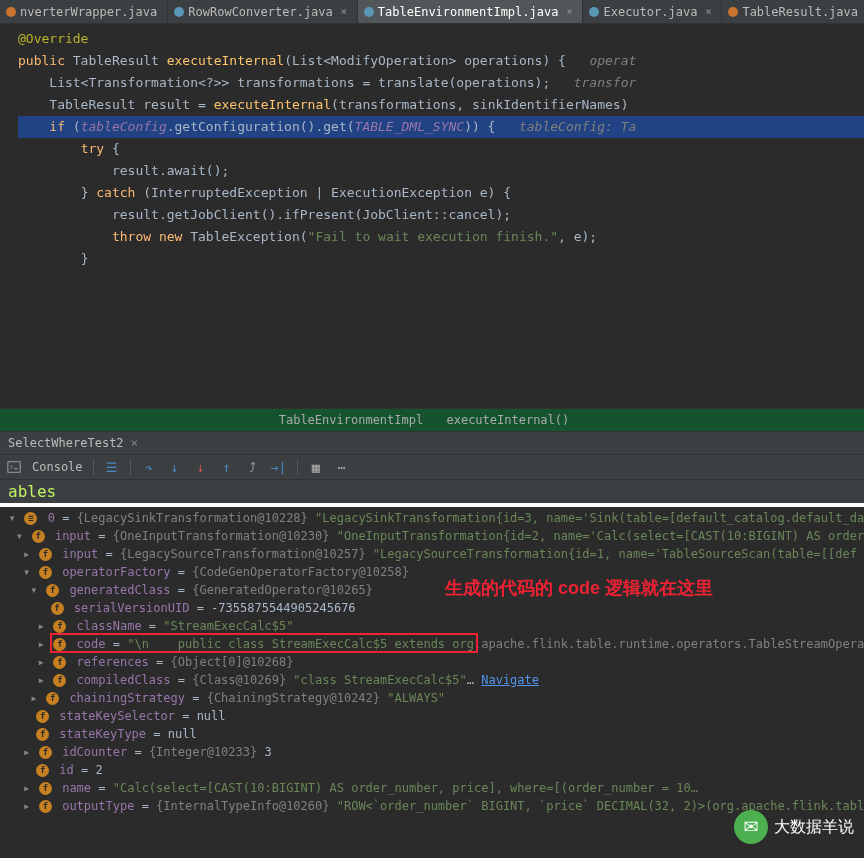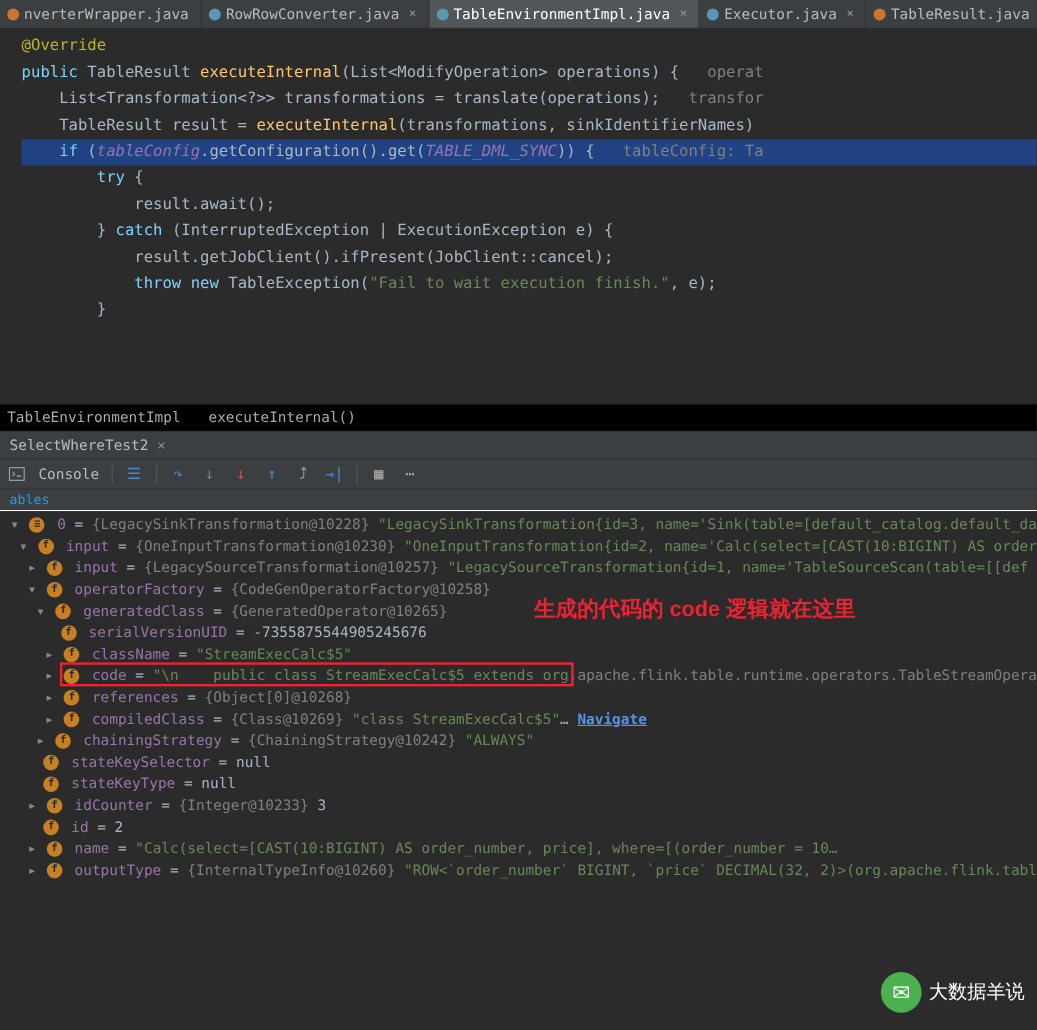--- a/index.html
+++ b/index.html
@@ -3,46 +3,46 @@
 <meta charset="utf-8">
 <style>
 * { margin:0; padding:0; box-sizing:border-box; }
 html,body { width:864px; height:858px; font-family:Menlo,Consolas,monospace; font-size:13px; background:#2b2b2b; color:#a9b7c6; overflow:hidden; }
 .tabs { display:flex; background:#3c3f41; height:24px; border-bottom:1px solid #323232; }
 .tab { padding:3px 10px 3px 6px; color:#bbb; font-size:12px; display:flex; align-items:center; gap:4px; border-right:1px solid #323232; cursor:pointer; white-space:nowrap; }
 .tab.active { background:#515658; color:#fff; }
 .tab .dot { width:10px; height:10px; border-radius:50%; background:#5a96b5; display:inline-block; }
 .tab .dot.o { background:#c9752e; }
 .tab .close { margin-left:4px; font-size:10px; color:#999; }
-.editor { background:#2b2b2b; padding:4px 0 4px 18px; height:312px; overflow:hidden; line-height:22px; }
+.editor { background:#2b2b2b; padding:4px 0 4px 18px; height:384px; overflow:hidden; line-height:22px; }
 .editor .line { white-space:pre; }
 .hl-line { background:#214283; padding-right:40px; }
 .ann { color:#bbb529; }
-.kw { color:#7dd3fc; }
+.kw { color:#fdba74; }
 .type { color:#a9b7c6; }
 .method { color:#ffc66d; }
 .str { color:#6a8759; }
-.comment { color:#808080; }
+.comment { color:#808080; font-style:italic; }
 .static { color:#9876aa; font-style:italic; }
-.breadcrumb { background:#000000; color:#aaa; padding:4px 6px; font-size:12px; border-top:1px solid #323232; border-bottom:1px solid #323232; }
+.breadcrumb { background:#14532d; color:#aaa; padding:4px 6px; font-size:12px; border-top:1px solid #323232; border-bottom:1px solid #323232;text-align:center; }
 .breadcrumb span { margin-right:16px; }
 .debug-tab-row { background:#3c3f41; padding:4px 8px; font-size:12px; color:#bbb; border-bottom:1px solid #323232; }
 .toolbar { background:#3c3f41; padding:4px 6px; display:flex; gap:10px; align-items:center; border-bottom:1px solid #323232; }
 .toolbar .btn { color:#aaa; cursor:pointer; font-size:13px; width:16px; height:16px; display:inline-flex; align-items:center; justify-content:center; }
 .toolbar .sep { width:1px; height:16px; background:#555; }
-.vars-header { background:#3c3f41; padding:2px 8px; font-size:11px; color:#0ea5e9; border-bottom:1px solid #ffffff; }
+.vars-header { background:#3c3f41; padding:2px 8px; font-size:16px; color:#bef264; border-bottom:4px solid #ffffff; }
 .vars { background:#2b2b2b; font-size:12px; line-height:18px; padding:2px 0; overflow:hidden; position:relative; }
 .row { white-space:pre; }
 .twisty { color:#888; display:inline-block; width:10px; text-align:center; cursor:pointer; }
 .icon-f { display:inline-block; width:13px; height:13px; border-radius:50%; background:#c78021; color:#2b2b2b; font-size:9px; text-align:center; line-height:13px; vertical-align:middle; margin-right:3px; font-weight:bold; }
 .var-name { color:#9876aa; }
 .var-val { color:#a9b7c6; }
 .var-gray { color:#808080; }
 .var-str { color:#6a8759; }
-.link { color:#5394ec; text-decoration:underline; cursor:pointer;font-weight:bold; }
+.link { color:#5394ec; text-decoration:underline; cursor:pointer; }
 .red-box { position:absolute; border:2px solid #e23; pointer-events:none; }
 .anno { position:absolute; color:#e23; font-size:18px; font-weight:bold; font-family:sans-serif; }
 .watermark { position:absolute; right:10px; bottom:14px; color:#fff; font-family:sans-serif; font-size:16px; display:flex; align-items:center; gap:6px; }
 .watermark .circ { width:34px; height:34px; border-radius:50%; background:#4caf50; display:flex; align-items:center; justify-content:center; color:#fff; font-size:18px; }
 svg.toolicon { width:14px; height:14px; }
 </style>
 </head>
 <body>
 
 <div class="tabs">

